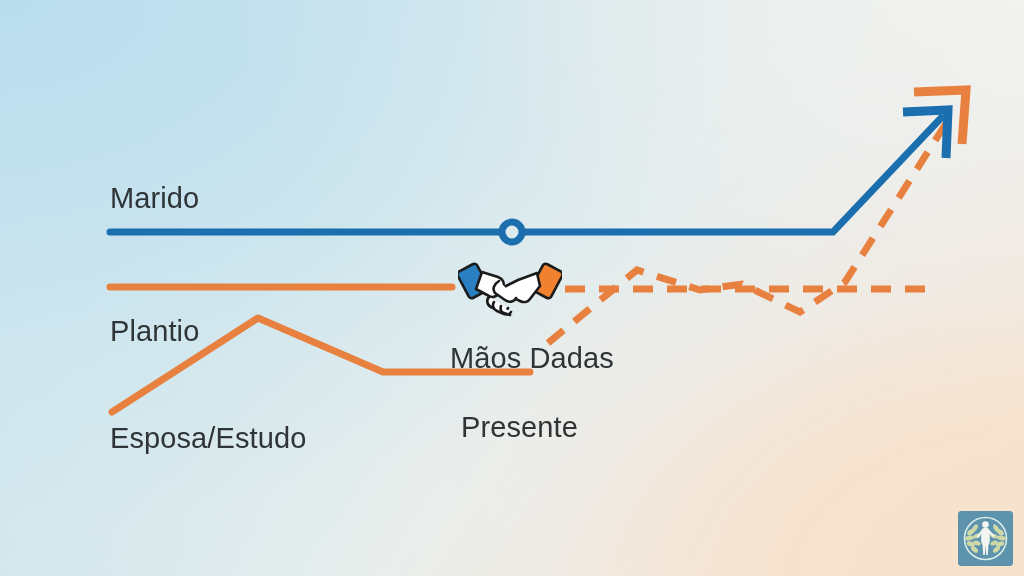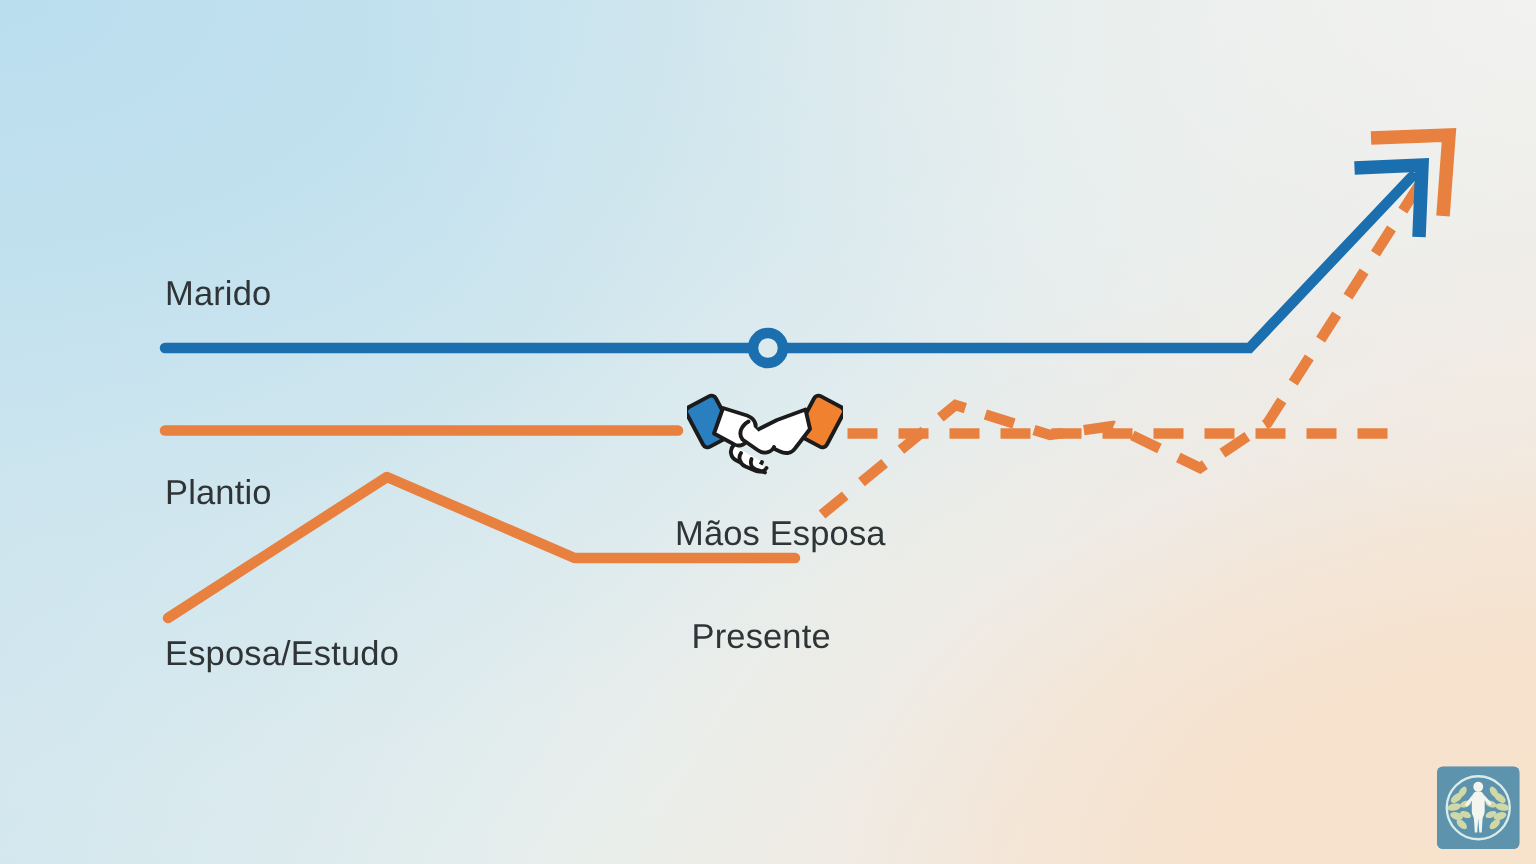--- a/index.html
+++ b/index.html
@@ -23,21 +23,21 @@
       radial-gradient(130% 140% at 0% 0%, rgba(186,222,238,1) 0%, rgba(194,225,238,0.92) 22%, rgba(210,231,238,0.60) 45%, rgba(226,236,238,0.25) 65%, rgba(255,255,255,0) 80%),
       linear-gradient(125deg, #bfdfef 0%, #d2e7ee 30%, #e6eeec 55%, #f0e6dc 78%, #f7e3cd 100%);
   }
   #vec {
     position: absolute;
     inset: 0;
   }
   .lbl {
     position: absolute;
     color: #2f3437;
-    font-size: 23px;
+    font-size: 29px;
     font-weight: 400;
     letter-spacing: 0.1px;
     white-space: nowrap;
     line-height: 1;
   }
   #lbl-marido { left: 110px; top: 184px; }
   #lbl-esposa { left: 110px; top: 317px; }
   #lbl-plantio { left: 110px; top: 424px; }
   #lbl-maos   { left: 450px; top: 344px; }
   #lbl-presente { left: 461px; top: 413px; }
@@ -102,21 +102,21 @@
 
       <path d="M 31 41 C 28 44 29 49 33 51 L 41 55 C 45 57 49 55 50 52" fill="#ffffff"></path>
       <path d="M 36 46 C 34 49 35 53 39 55 L 46 58 C 49 59 52 58 53 56" fill="#ffffff"></path>
       <path d="M 43 50 C 42 53 43 56 46 57 L 52 59" fill="#ffffff"></path>
     </g>
   </svg>
 
   <div class="lbl" id="lbl-marido">Marido</div>
   <div class="lbl" id="lbl-esposa">Plantio</div>
   <div class="lbl" id="lbl-plantio">Esposa/Estudo</div>
-  <div class="lbl" id="lbl-maos">Mãos Esposa</div>
+  <div class="lbl" id="lbl-maos">Mãos Dadas</div>
   <div class="lbl" id="lbl-presente">Presente</div>
 
   <div id="logo">
     <svg viewBox="0 0 55 55" width="55" height="55">
       <rect x="0" y="0" width="55" height="55" fill="#5e93ae"></rect>
       <circle cx="27.5" cy="27.5" r="21" fill="none" stroke="#d9ece9" stroke-width="1.6"></circle>
 
       <g fill="#cfd9a8">
         <ellipse cx="13" cy="21" rx="4.4" ry="2.4" transform="rotate(-38 13 21)"></ellipse>
         <ellipse cx="11.5" cy="27" rx="4.6" ry="2.4" transform="rotate(-12 11.5 27)"></ellipse>

